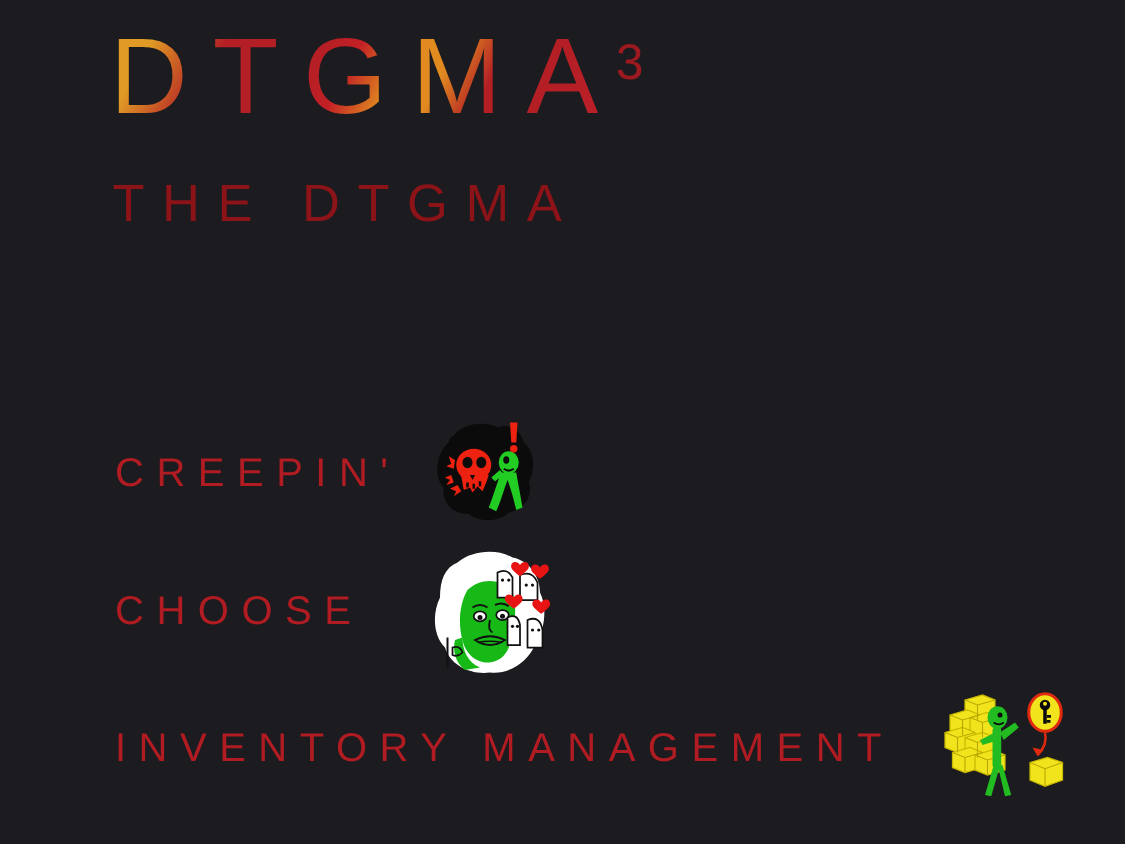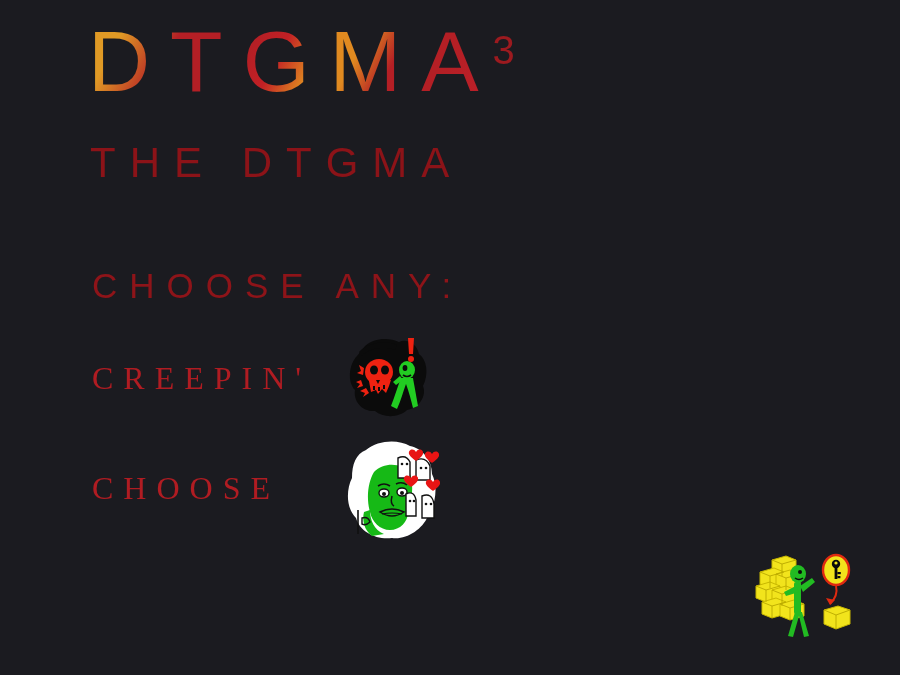--- a/index.html
+++ b/index.html
@@ -87,21 +87,20 @@
     white-space: pre;
     line-height: 1;
   }
 
   
   .theme-row {
     position: absolute;
     left: 92px;
     display: flex;
     align-items: center;
-    font-family: Liberation Serif, serif;
   }
   .theme-label {
     font-size: 32px;
     font-weight: 300;
     letter-spacing: 10px;
     color: #b01c22;
     white-space: pre;
     line-height: 1;
   }
   #row-creepin { top: 362px; }
@@ -121,21 +120,20 @@
 
 <div class="slide">
 
   <div class="title-block">
     <span class="title-main">DTGMA</span>
     <span class="title-sup">3</span>
   </div>
 
   <div class="subtitle">THE DTGMA</div>
 
-  <div class="prompt">CHOOSE ANY:</div>
 
   <div class="theme-row" id="row-creepin">
     <span class="theme-label">CREEPIN'</span>
   </div>
 
   <div class="sticker" id="sticker-creepin">
     <svg width="88" height="84" viewBox="0 0 88 84" xmlns="http://www.w3.org/2000/svg">
 
       <path d="M20 10 C28 2, 44 1, 54 6 C62 2, 72 8, 74 18 C82 24, 84 38, 78 50
                C82 60, 74 72, 62 74 C54 82, 38 82, 30 75 C18 76, 8 66, 10 54
@@ -220,20 +218,23 @@
 
       <g fill="#e81414">
         <path d="M80 14 C78 10, 72 11, 73 16 C74 19, 79 22, 80 23 C81 22, 86 19, 87 16 C88 11, 82 10, 80 14 Z"></path>
         <path d="M96 16 C94 12, 88 13, 89 18 C90 21, 95 24, 96 25 C97 24, 102 21, 103 18 C104 13, 98 12, 96 16 Z"></path>
         <path d="M75 40 C73 36, 67 37, 68 42 C69 45, 74 48, 75 49 C76 48, 81 45, 82 42 C83 37, 77 36, 75 40 Z"></path>
         <path d="M97 44 C95 40, 89 41, 90 46 C91 49, 96 52, 97 53 C98 52, 103 49, 104 46 C105 41, 99 40, 97 44 Z"></path>
       </g>
     </svg>
   </div>
 
+  <div class="theme-row" id="row-inventory">
+    <span class="theme-label">INVENTORY MANAGEMENT</span>
+  </div>
 
   <div class="sticker" id="sticker-inventory">
     <svg width="112" height="86" viewBox="0 0 112 86" xmlns="http://www.w3.org/2000/svg">
 
       <g fill="#f2e41c" stroke="#c9b800" stroke-width="1">
         <path d="M22 8 L36 4 L46 8 L46 20 L32 24 L22 20 Z"></path>
         <path d="M10 20 L24 16 L34 20 L34 32 L20 36 L10 32 Z"></path>
         <path d="M26 22 L40 18 L50 22 L50 34 L36 38 L26 34 Z"></path>
         <path d="M6 34 L20 30 L30 34 L30 46 L16 50 L6 46 Z"></path>
         <path d="M22 38 L36 34 L46 38 L46 50 L32 54 L22 50 Z"></path>

